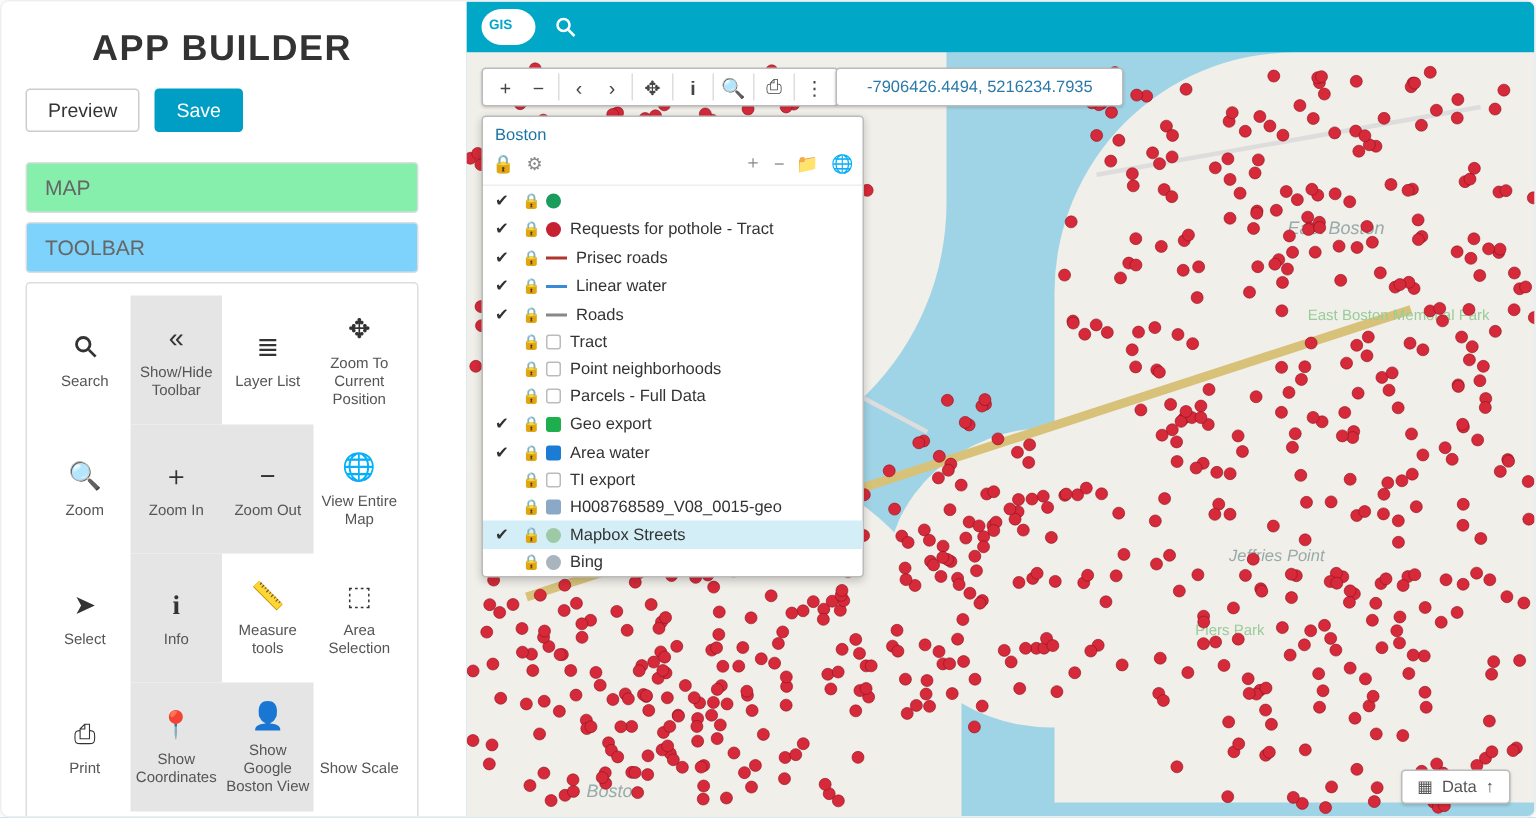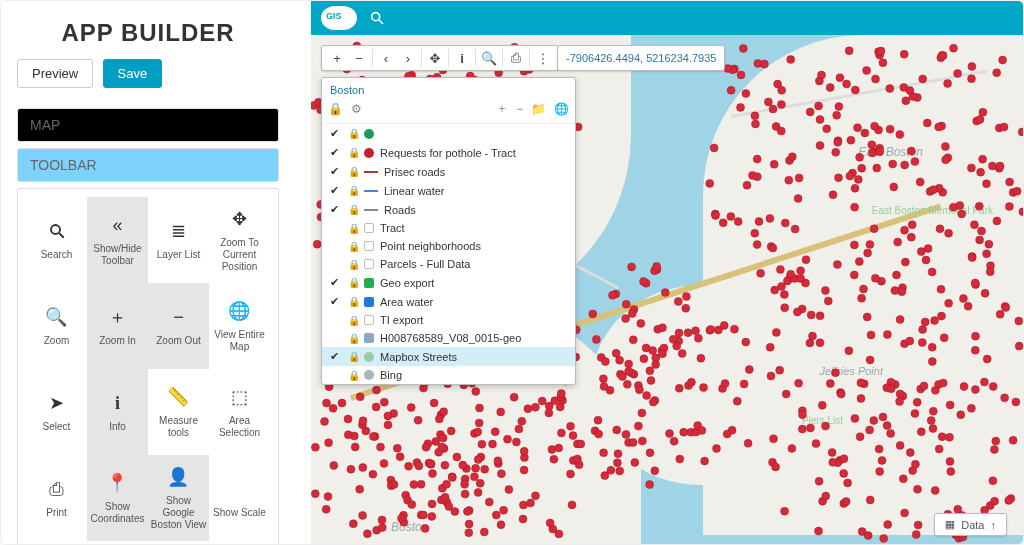--- a/index.html
+++ b/index.html
@@ -5,21 +5,21 @@
   * { box-sizing: border-box; margin: 0; padding: 0; }
   body { font-family: -apple-system, "Helvetica Neue", Arial, sans-serif; font-size: 12px; color: #333; background:#fff; width:1024px; height:545px; overflow:hidden; border:1px solid #eee; border-radius:6px; box-shadow:0 0 8px rgba(0,0,0,0.08); position:relative; }
 
   
   .sidebar { position:absolute; left:0; top:0; width:310px; height:545px; background:#fff; padding:18px 32px 16px 16px; }
   .app-title { text-align:center; font-size:24px; font-weight:800; letter-spacing:1px; margin-bottom:12px; }
   .top-buttons { text-align:left; margin-bottom:20px; }
   .btn { display:inline-block; padding:6px 14px; font-size:13px; border-radius:3px; cursor:pointer; }
   .btn-preview { background:#fff; border:1px solid #ccc; margin-right:6px; }
   .btn-save { background:#009ec5; color:#fff; border:1px solid #009ec5; }
-  .section-head { background:#000000; border:1px solid #ddd; border-radius:3px; padding:8px 12px; font-size:14px; color:#666; margin-bottom:6px; }
+  .section-head { background:#86efac; border:1px solid #ddd; border-radius:3px; padding:8px 12px; font-size:14px; color:#666; margin-bottom:6px; }
   .tool-grid { border:1px solid #ddd; border-radius:3px; padding:8px; display:flex; flex-wrap:wrap; }
   .tool-cell { width:25%; height:86px; display:flex; flex-direction:column; align-items:center; justify-content:center; font-size:10px; text-align:center; color:#555; cursor:pointer; padding:4px 2px; }
   .tool-cell.active { background:#e5e5e5; }
   .tool-cell .tic { height:24px; display:flex; align-items:center; justify-content:center; font-size:18px; margin-bottom:6px; color:#333; }
   .tool-cell .tlabel { line-height:1.2; }
 
   
   .maparea { position:absolute; left:310px; top:0; right:0; height:545px; background:#c8e6f0; overflow:hidden; }
   .topbar { height:34px; background:#00a7c6; display:flex; align-items:center; padding:0 10px; gap:12px; }
   .cloud-logo { width:36px; height:24px; background:#fff; border-radius:14px 14px 14px 14px / 12px 12px 12px 12px; position:relative; }
@@ -37,21 +37,21 @@
   .road.r1 { left:40px; top:360px; width:620px; height:6px; transform:rotate(-18deg); background:#d8c27a; }
   .road.r2 { left:60px; top:120px; width:280px; height:3px; transform:rotate(28deg); }
   .road.r3 { left:420px; top:80px; width:260px; height:3px; transform:rotate(-10deg); }
   .dots { position:absolute; inset:34px 0 0 0; pointer-events:none; }
   .dots circle { fill:#d62a3a; stroke:#8a0f1c; stroke-width:0.4; }
 
   
   .map-toolbar { position:absolute; left:10px; top:44px; display:flex; align-items:center; gap:0; background:#fff; border:1px solid #bbb; border-radius:3px; height:26px; padding:0 4px; box-shadow:0 1px 2px rgba(0,0,0,0.15); }
   .map-toolbar .mbtn { width:22px; height:22px; display:flex; align-items:center; justify-content:center; font-size:13px; color:#444; cursor:pointer; }
   .map-toolbar .sep { width:1px; height:18px; background:#ddd; margin:0 2px; }
-  .coords { position:absolute; left:246px; top:44px; height:26px; background:#fff; border:1px solid #bbb; border-radius:3px; display:flex; align-items:center; padding:0 8px; font-size:11px; color:#2a7aa8; box-shadow:0 1px 2px rgba(0,0,0,0.15); }
+  .coords { position:absolute; left:246px; top:44px; height:26px; background:#fff; border:1px solid #bbb; border-radius:3px; display:flex; align-items:center; padding:0 20px; font-size:11px; color:#2a7aa8; box-shadow:0 1px 2px rgba(0,0,0,0.15); }
 
   
   .layer-panel { position:absolute; left:10px; top:76px; width:255px; background:#fff; border:1px solid #bbb; border-radius:3px; box-shadow:0 2px 6px rgba(0,0,0,0.2); font-size:11px; }
   .lp-head { padding:6px 8px 2px 8px; color:#1c74a5; font-weight:500; }
   .lp-tools { display:flex; align-items:center; justify-content:space-between; padding:2px 6px 6px 6px; border-bottom:1px solid #eee; color:#888; }
   .lp-tools .lt-left, .lp-tools .lt-right { display:flex; gap:8px; align-items:center; }
   .lp-tools span { font-size:12px; cursor:pointer; }
   .layer-row { display:flex; align-items:center; gap:6px; padding:3px 8px; cursor:pointer; }
   .layer-row.selected { background:#d3eef7; }
   .lr-check { width:12px; color:#333; font-size:11px; }
@@ -166,21 +166,21 @@
   <div class="water">
     <div class="land a"></div>
     <div class="land b"></div>
     <div class="land c"></div>
     <div class="land d"></div>
     <div class="road r1"></div>
     <div class="road r2"></div>
     <div class="road r3"></div>
     <span style="position:absolute; right:100px; top:110px; font-size:12px; color:#9aa; font-style:italic;">East Boston</span>
     <span style="position:absolute; right:30px; top:170px; font-size:10px; color:#9c9;">East Boston Memorial Park</span>
-    <span style="position:absolute; right:180px; top:380px; font-size:10px; color:#9c9;">Piers List</span>
+    <span style="position:absolute; right:180px; top:380px; font-size:10px; color:#9c9;">Piers Park</span>
     <span style="position:absolute; right:140px; top:330px; font-size:11px; color:#9aa; font-style:italic;">Jeffries Point</span>
     <span style="position:absolute; left:80px; bottom:12px; font-size:12px; color:#9aa; font-style:italic;">Boston</span>
   </div>
 
   <svg class="dots" id="dot-layer" width="714" height="511" viewBox="0 0 714 511">
       <circle cx="218.2" cy="34.4" r="4"></circle>
       <circle cx="240.8" cy="88.2" r="4"></circle>
       <circle cx="9.6" cy="74.7" r="4"></circle>
       <circle cx="104.0" cy="109.0" r="4"></circle>
       <circle cx="103.2" cy="54.3" r="4"></circle>

